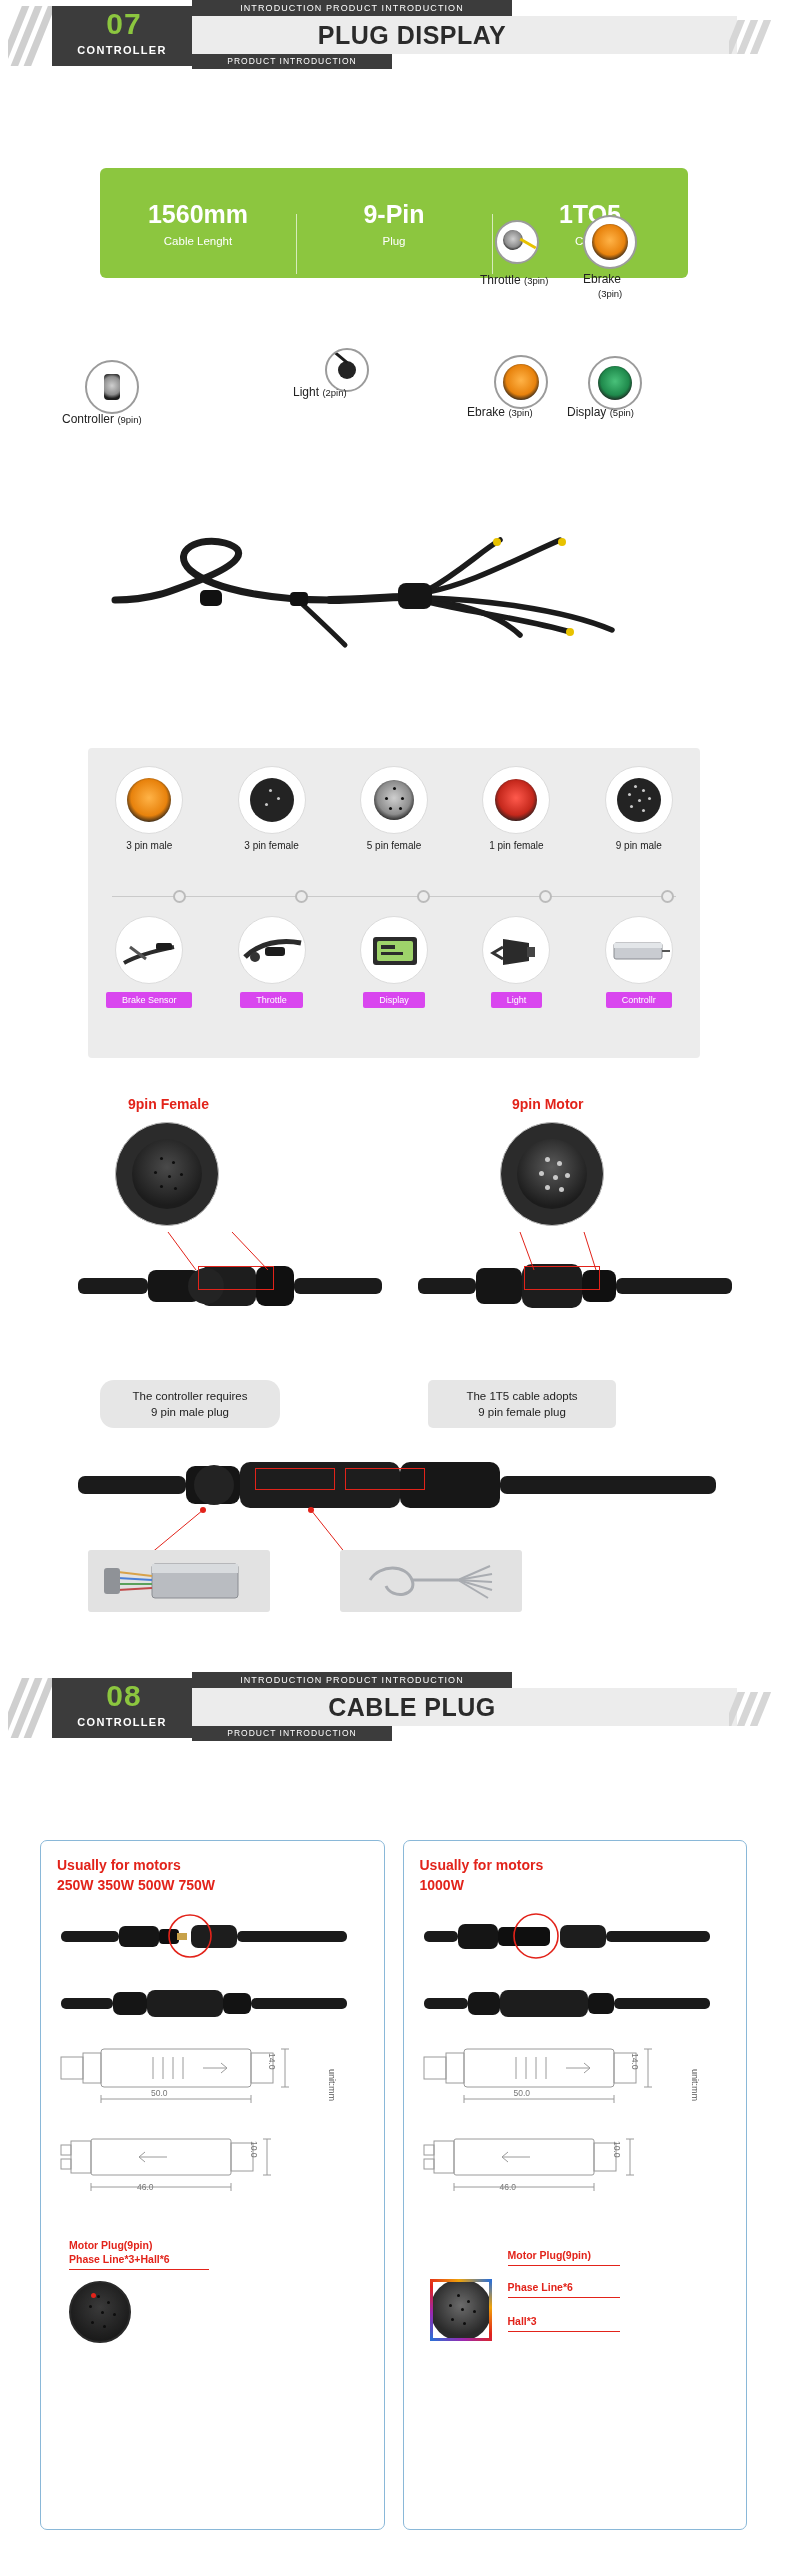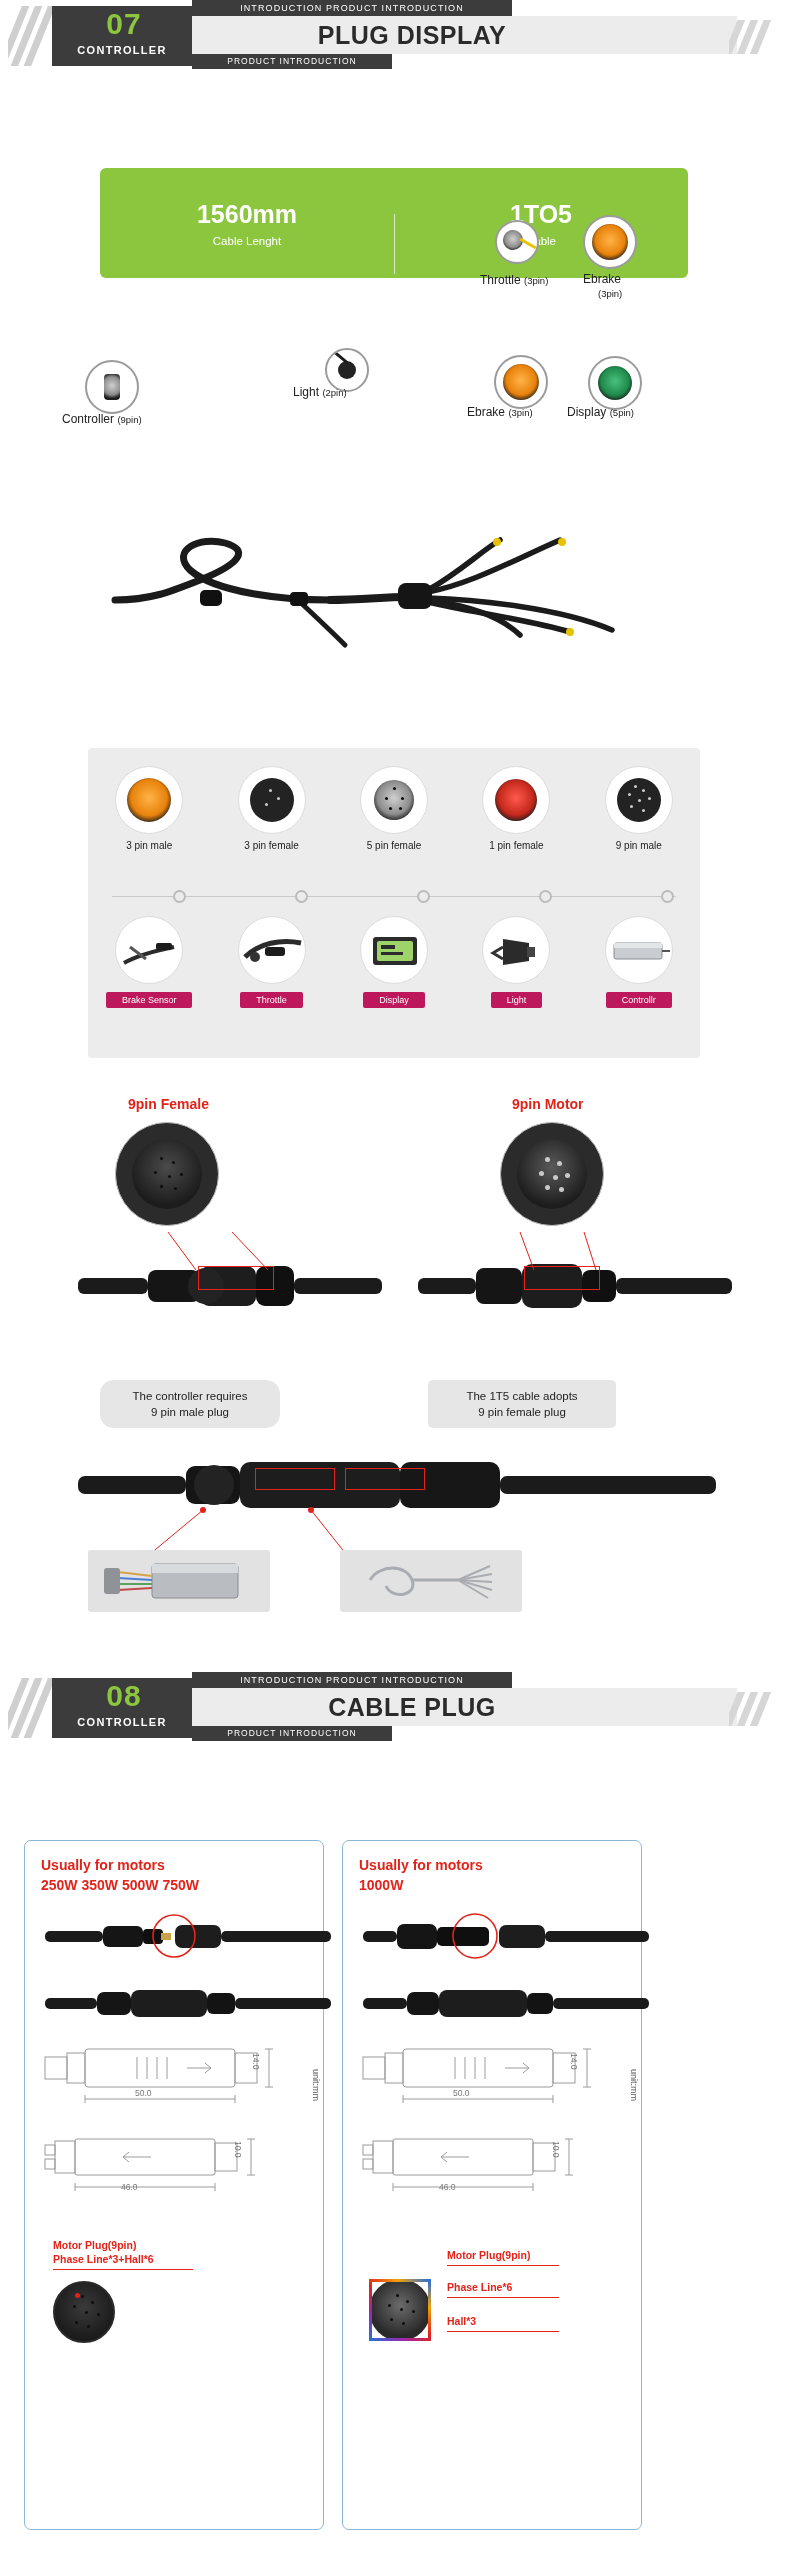--- a/index.html
+++ b/index.html
@@ -197,21 +197,21 @@
   }
   .mx-bot { position: absolute; left: 0; top: 168px; width: 100%; height: 120px; display: flex; }
   .mx-dcircle {
     width: 68px; height: 68px; border-radius: 50%;
     background: #fff; border: 1px solid #dcdcdc;
     margin: 0 auto; position: relative; overflow: hidden;
   }
   .mx-tag {
     display: inline-block;
     margin-top: 8px;
-    background: #be185d;
+    background: #d946ef;
     color: #fff;
     font-size: 9px;
     padding: 3px 16px;
     border-radius: 2px;
     white-space: nowrap;
   }
 
   
   .cmp { position: absolute; left: 0; top: 1090px; width: 787px; height: 540px; }
   .cmp-title {
@@ -239,21 +239,21 @@
   .thumb-box {
     position: absolute;
     background: #e2e2e2;
     border-radius: 3px;
   }
   .reddot { position: absolute; width: 6px; height: 6px; border-radius: 50%; background: #e2231a; }
 
   
   .banner2 { position: absolute; left:0; top: 1672px; }
 
-  .cards { position: absolute; left: 24px; top: 1840px; width: 618px; height: 690px; display: flex; gap: 18px; }
+  .cards { position: absolute; left: 40px; top: 1840px; width: 707px; height: 690px; display: flex; gap: 18px; }
   .card {
     flex: 1;
     border: 1px solid #8ab8d8;
     border-radius: 7px;
     position: relative;
     background: #fff;
   }
   .card-h1 { position: absolute; left: 16px; top: 16px; font-size: 14px; font-weight: bold; color: #e2231a; }
   .card-h2 { position: absolute; left: 16px; top: 36px; font-size: 14px; font-weight: bold; color: #e2231a; }
   .dim-txt { position: absolute; font-size: 8.5px; color: #777; }
@@ -300,20 +300,24 @@
       <i></i>
       <i></i>
       <i></i>
     </div>
 </div>
 
 <div class="spec-bar">
   <div class="spec-cell">
     <div class="spec-val">1560mm</div>
     <div class="spec-lbl">Cable Lenght</div>
+  </div>
+  <div class="spec-cell">
+    <div class="spec-val">9-Pin</div>
+    <div class="spec-lbl">Plug</div>
   </div>
   <div class="spec-cell">
     <div class="spec-val">1TO5</div>
     <div class="spec-lbl">Cable</div>
   </div>
 </div>
 
 <div class="harness">
 
   <svg width="787" height="400" style="position:absolute;left:0;top:0;">

